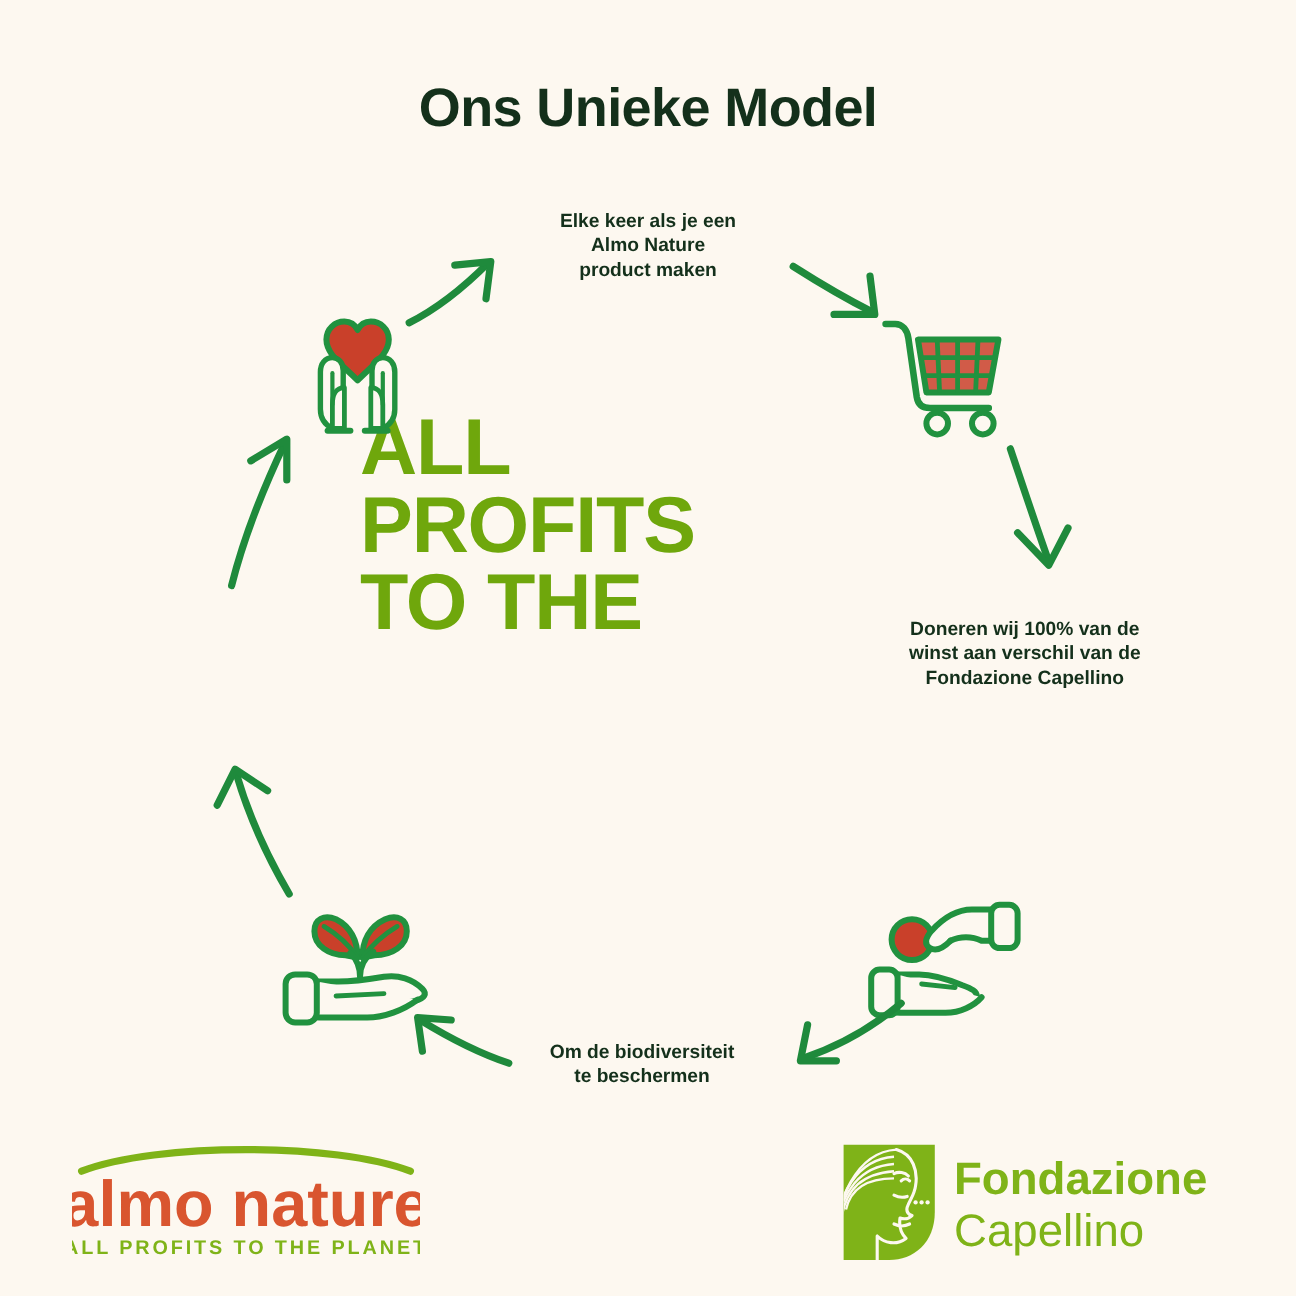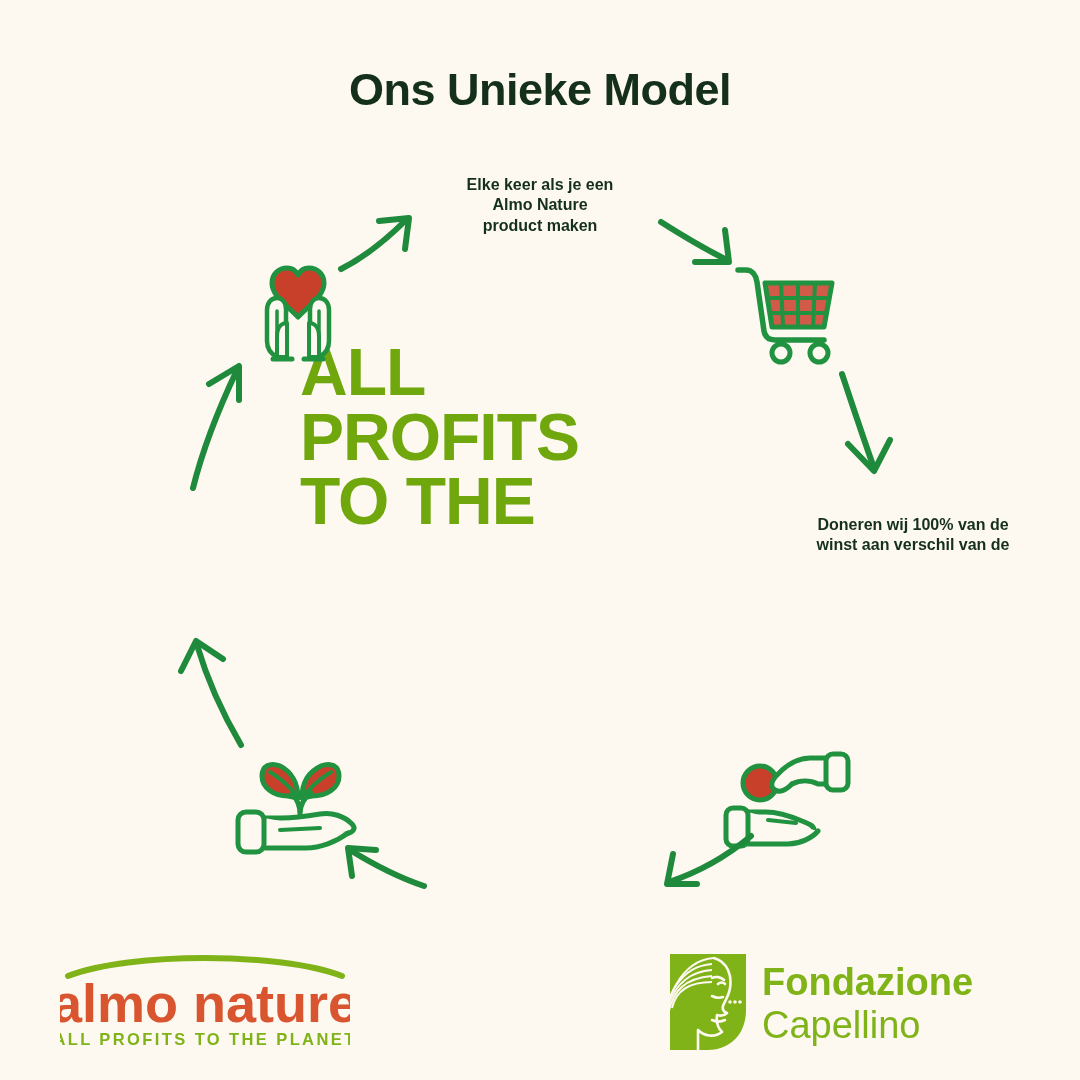--- a/index.html
+++ b/index.html
@@ -47,21 +47,21 @@
 
   
   .step-caption {
     color: #14301B;
     font-weight: bold;
     font-size: 16px;
     line-height: 1.28;
     text-align: center;
   }
   #caption-purchase { left: 390px; top: 175px; width: 300px; }
-  #caption-donate   { left: 753px; top: 515px; width: 320px; }
+  #caption-donate   { left: 694px; top: 515px; width: 320px; }
   #caption-biodiv   { left: 395px; top: 868px; width: 280px; }
   #caption-together { left: 55px;  top: 527px; width: 290px; }
 
   
   .icon-box { width: 120px; height: 120px; }
   #icon-heart-hands { left: 238px; top: 253px; }
   #icon-cart        { left: 728px; top: 253px; }
   #icon-donation    { left: 718px; top: 738px; }
   #icon-plant-hand  { left: 232px; top: 736px; }
 
@@ -70,21 +70,21 @@
   #arrow-1 { left: 335px; top: 205px; }
   #arrow-2 { left: 655px; top: 210px; }
   #arrow-3 { left: 820px; top: 370px; }
   #arrow-4 { left: 655px; top: 830px; }
   #arrow-5 { left: 340px; top: 840px; }
   #arrow-6 { left: 165px; top: 625px; }
   #arrow-7 { left: 165px; top: 360px; }
 
   
   #logo-almo-nature { left: 60px; top: 950px; width: 290px; height: 100px; }
-  #logo-fondazione  { left: 668px; top: 950px; width: 335px; height: 105px; }
+  #logo-fondazione  { left: 701px; top: 950px; width: 335px; height: 105px; }
 </style>
 </head>
 <body>
 
 <div class="stage">
 
   <div class="abs" id="page-title">Ons Unieke Model</div>
 
   <div class="abs" id="center-headline">
     <span class="hl-line">ALL</span>
@@ -94,22 +94,27 @@
 
   <div class="abs step-caption" id="caption-purchase">
     <div>Elke keer als je een</div>
     <div>Almo Nature</div>
     <div>product maken</div>
   </div>
 
   <div class="abs step-caption" id="caption-donate">
     <div>Doneren wij 100% van de</div>
     <div>winst aan verschil van de</div>
-  </div>
-
+    <div>Fondazione Capellino</div>
+  </div>
+
+  <div class="abs step-caption" id="caption-biodiv">
+    <div>Om de biodiversiteit</div>
+    <div>te beschermen</div>
+  </div>
 
   <div class="abs step-caption" id="caption-together">
   </div>
 
   <div class="abs icon-box" id="icon-heart-hands">
     <svg width="120" height="120" viewBox="0 0 120 120">
       <path d="M60 64 C46 50 34 42 34 30 C34 21 41 15 49 15 C54 15 58 18 60 22 C62 18 66 15 71 15 C79 15 86 21 86 30 C86 42 74 50 60 64 Z" fill="#C9402A" stroke="#21923F" stroke-width="5" stroke-linejoin="round"></path>
       <path d="M48 104 L48 56 C48 49 44 45 39 45 C33 45 29 50 29 57 L29 88 C29 96 33 101 39 104 Z" fill="#FDF8F0" stroke="#21923F" stroke-width="4.5" stroke-linejoin="round" stroke-linecap="round"></path>
       <path d="M49 104 L49 70 C42 70 39 76 39 84 L39 104 Z" fill="#FDF8F0" stroke="#21923F" stroke-width="4" stroke-linejoin="round"></path>
       <path d="M72 104 L72 56 C72 49 76 45 81 45 C87 45 91 50 91 57 L91 88 C91 96 87 101 81 104 Z" fill="#FDF8F0" stroke="#21923F" stroke-width="4.5" stroke-linejoin="round" stroke-linecap="round"></path>

